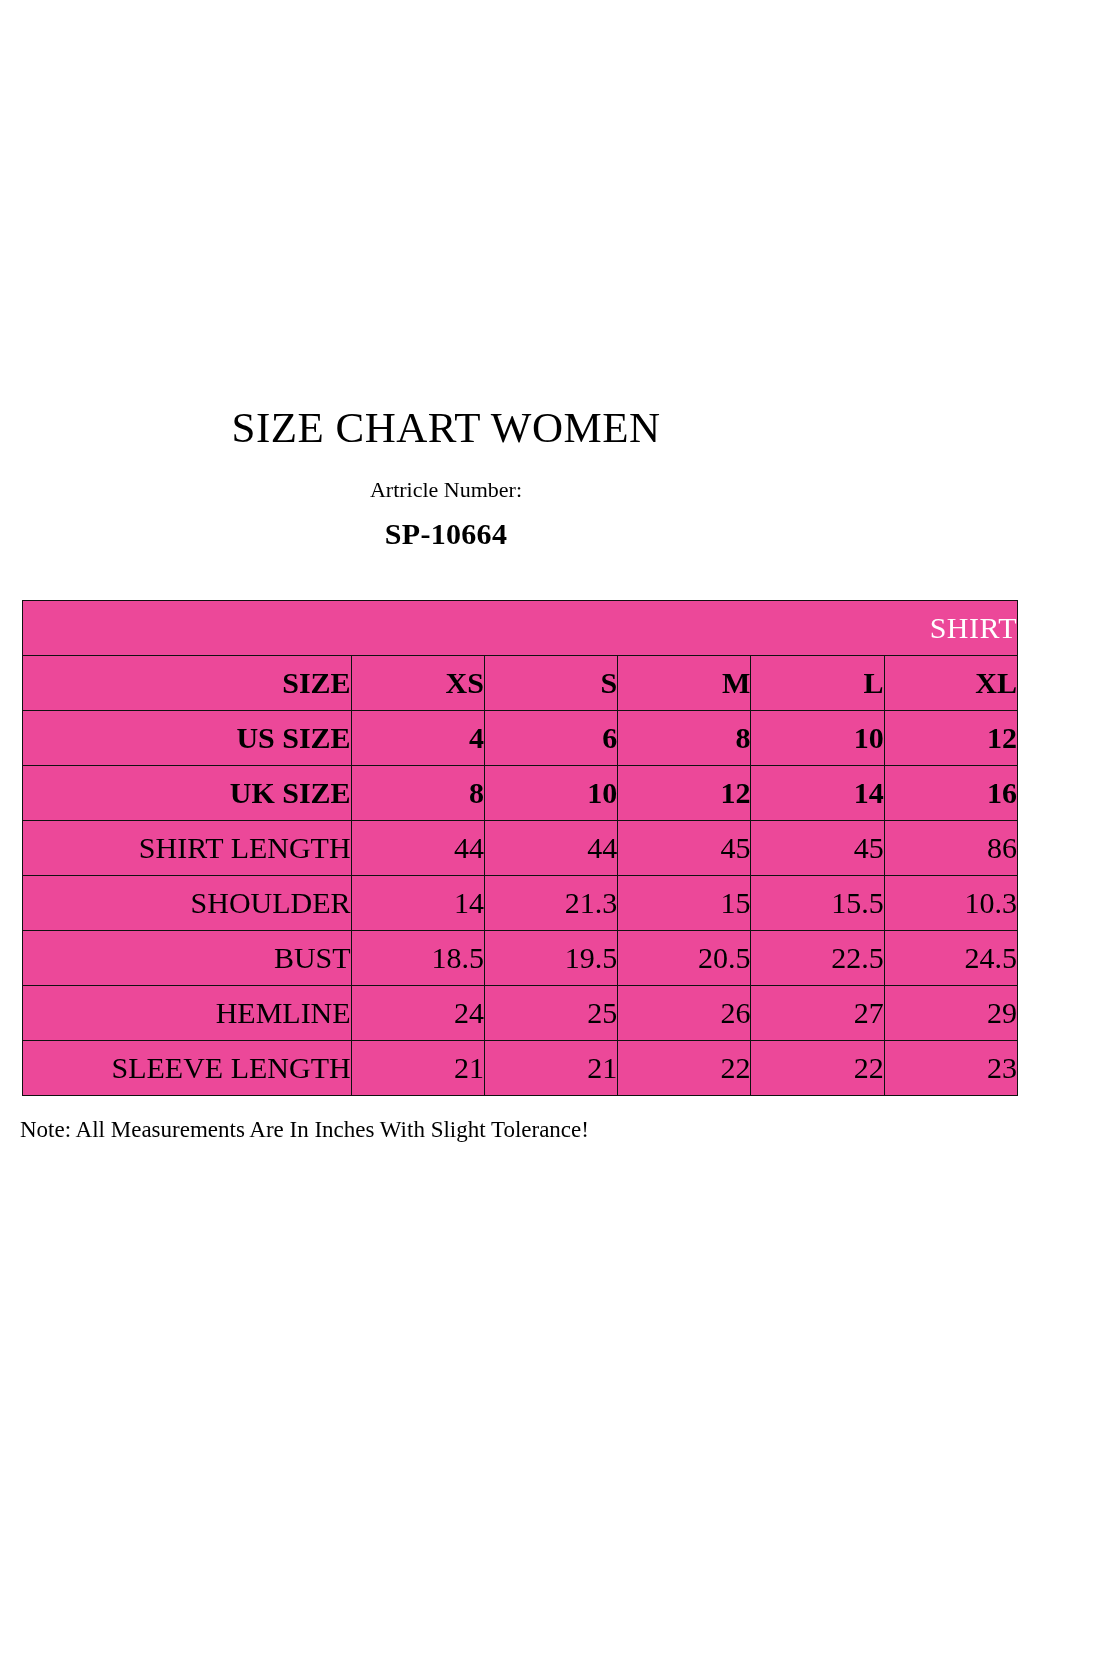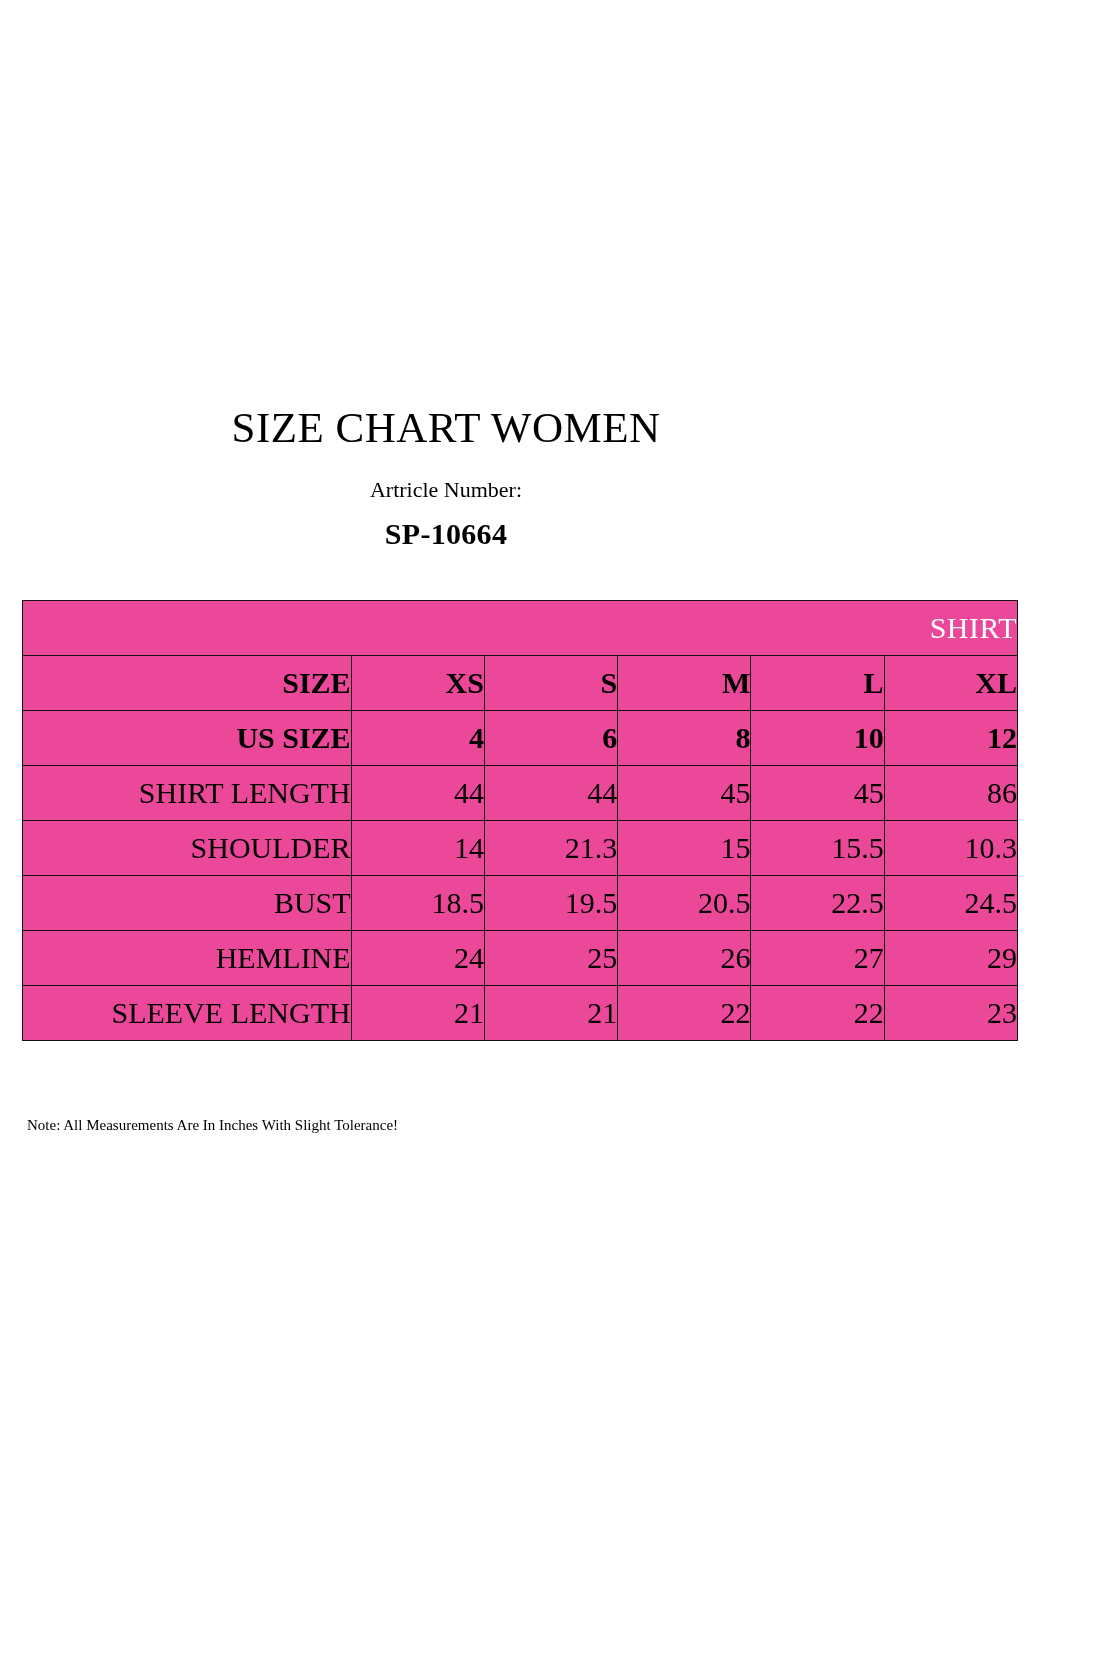--- a/index.html
+++ b/index.html
@@ -86,23 +86,23 @@
   td.head-label {
     font-weight: bold;
     text-align: left;
     padding-left: 8px;
   }
   td.head-cell {
     font-weight: bold;
   }
   .note {
     position: absolute;
-    left: 27px;
+    left: 20px;
     top: 1117px;
-    font-size: 15px;
+    font-size: 23px;
     font-family: "Liberation Serif", serif;
   }
   col.label-col { width: 328px; }
   col.size-col  { width: 133px; }
 </style>
 </head>
 <body>
 
 <div class="page">
 
@@ -137,20 +137,28 @@
 
         <tr class="bold-row">
           <td class="rowlabel">US SIZE</td>
           <td>4</td>
           <td>6</td>
           <td>8</td>
           <td>10</td>
           <td>12</td>
         </tr>
 
+        <tr class="bold-row">
+          <td class="rowlabel">UK SIZE</td>
+          <td>8</td>
+          <td>10</td>
+          <td>12</td>
+          <td>14</td>
+          <td>16</td>
+        </tr>
 
         <tr>
           <td class="rowlabel">SHIRT LENGTH</td>
           <td>44</td>
           <td>44</td>
           <td>45</td>
           <td>45</td>
           <td>86</td>
         </tr>
 

